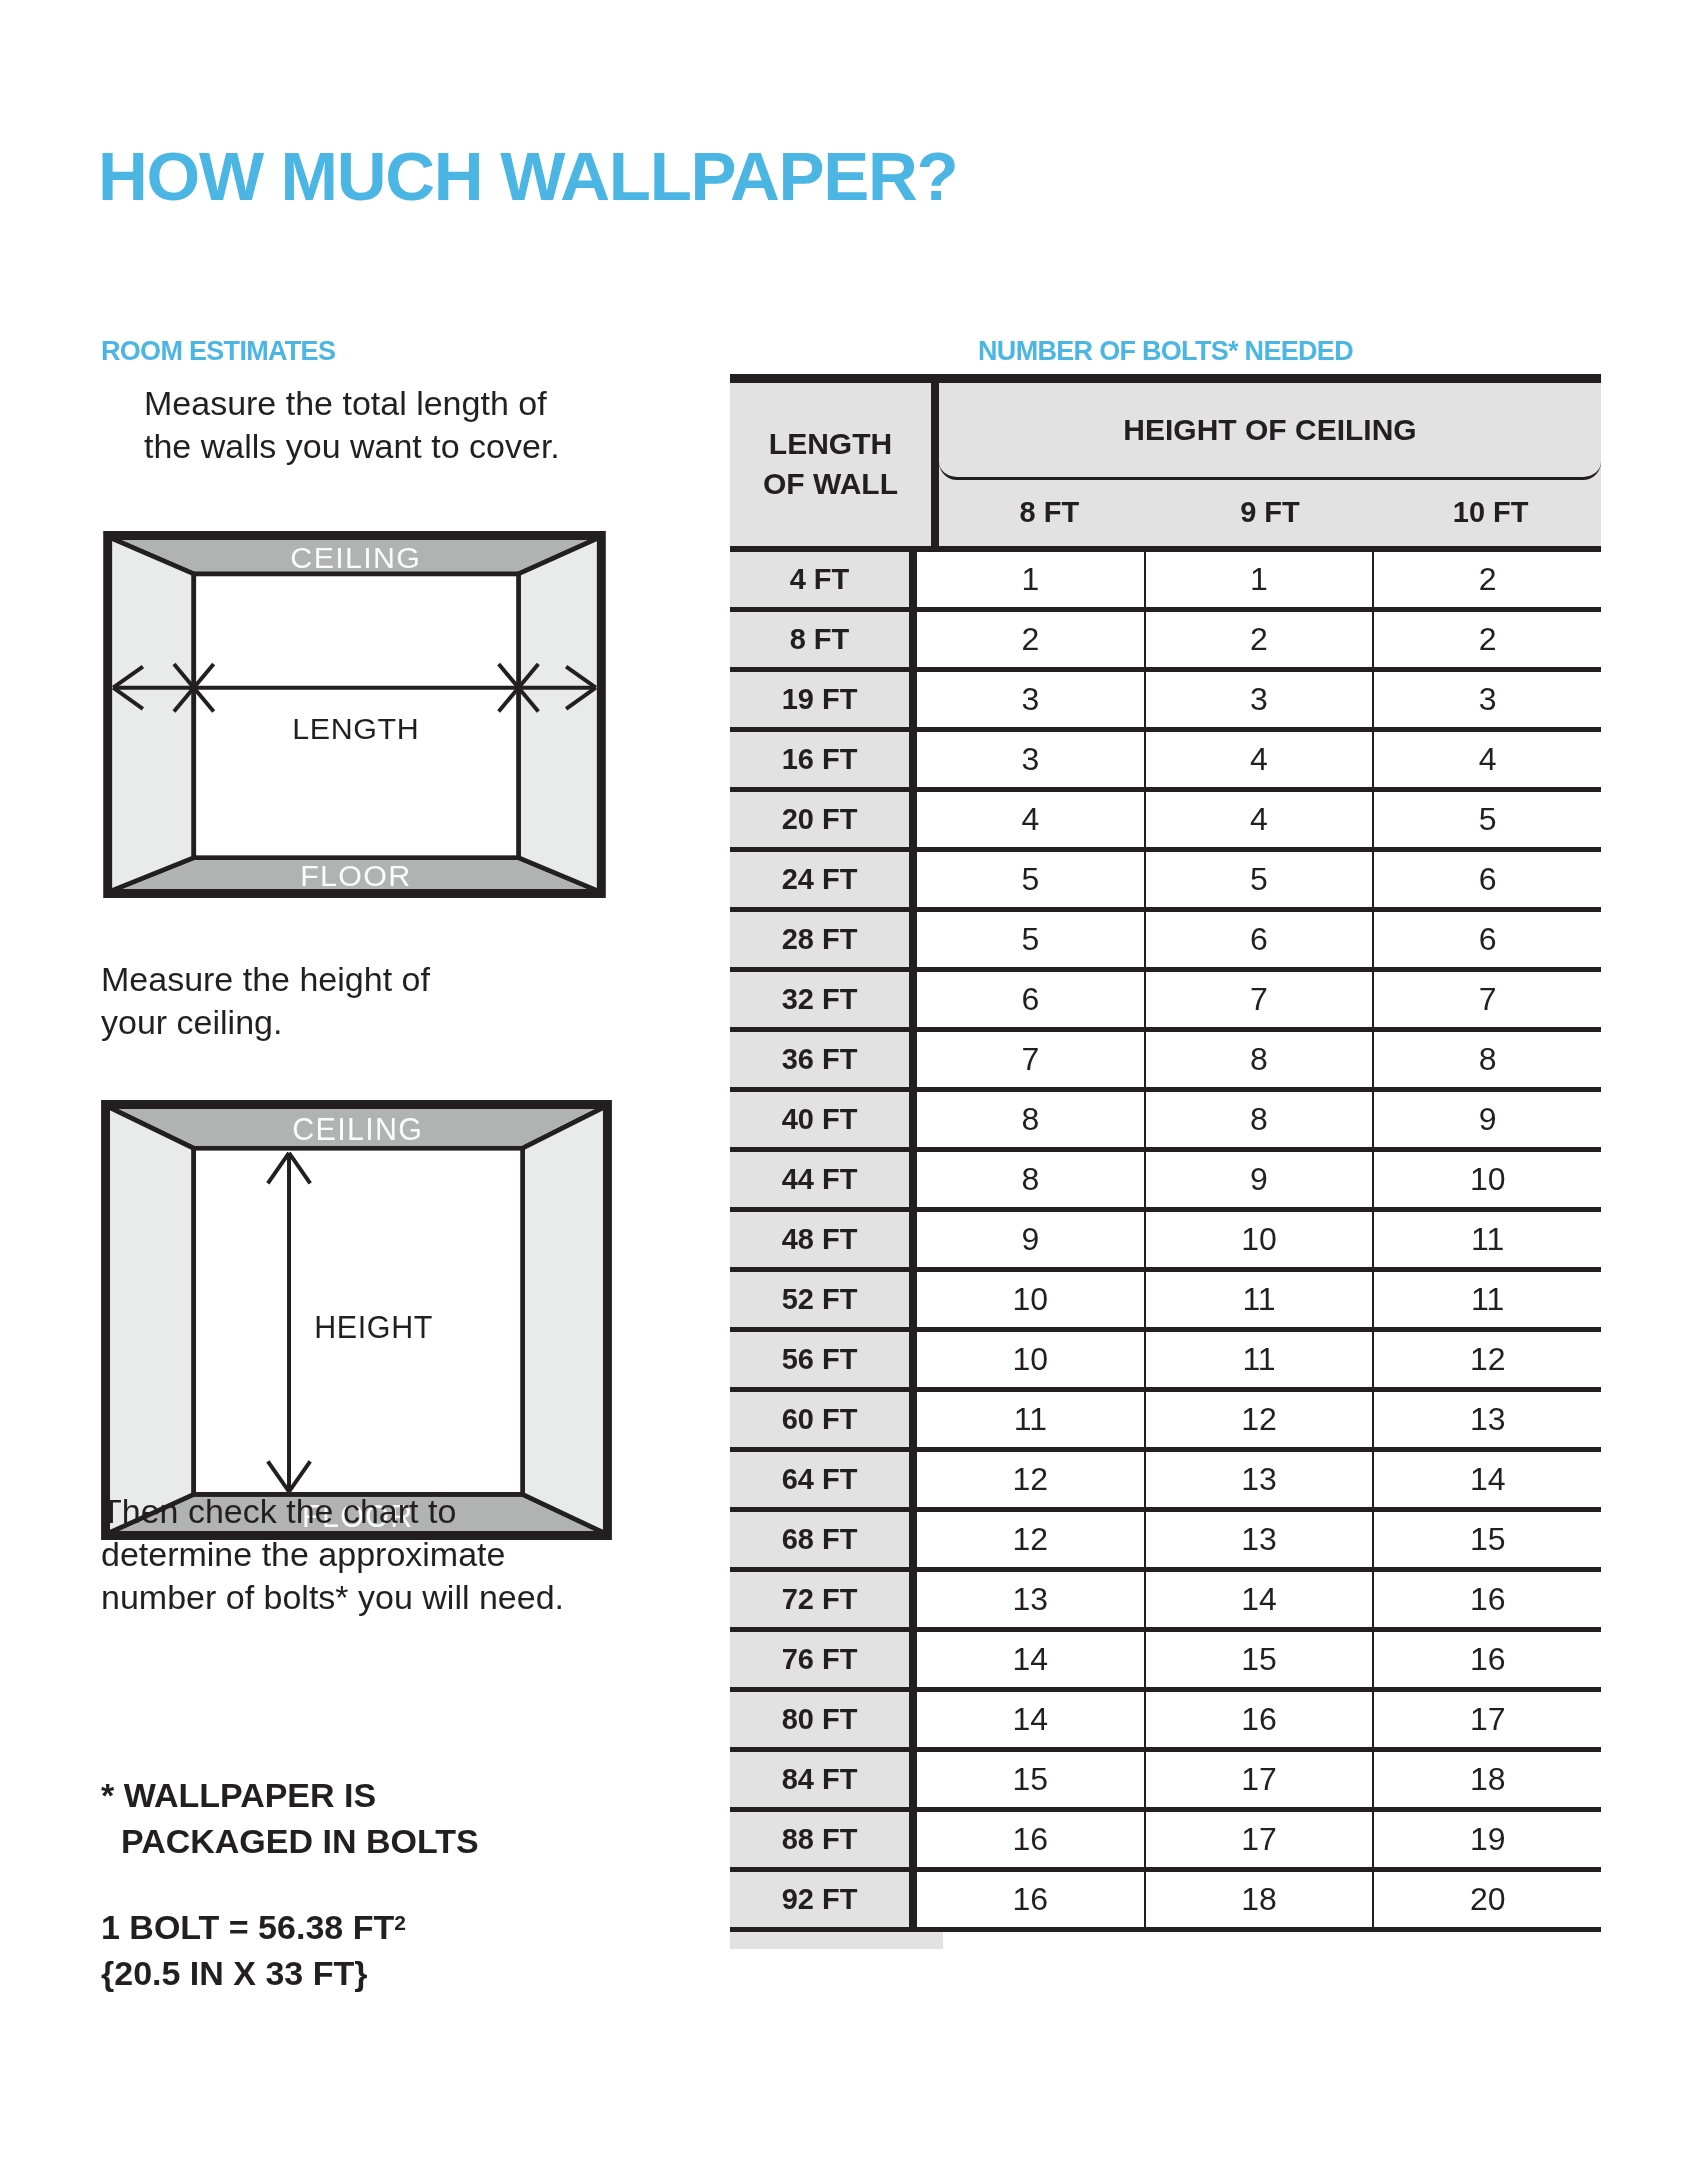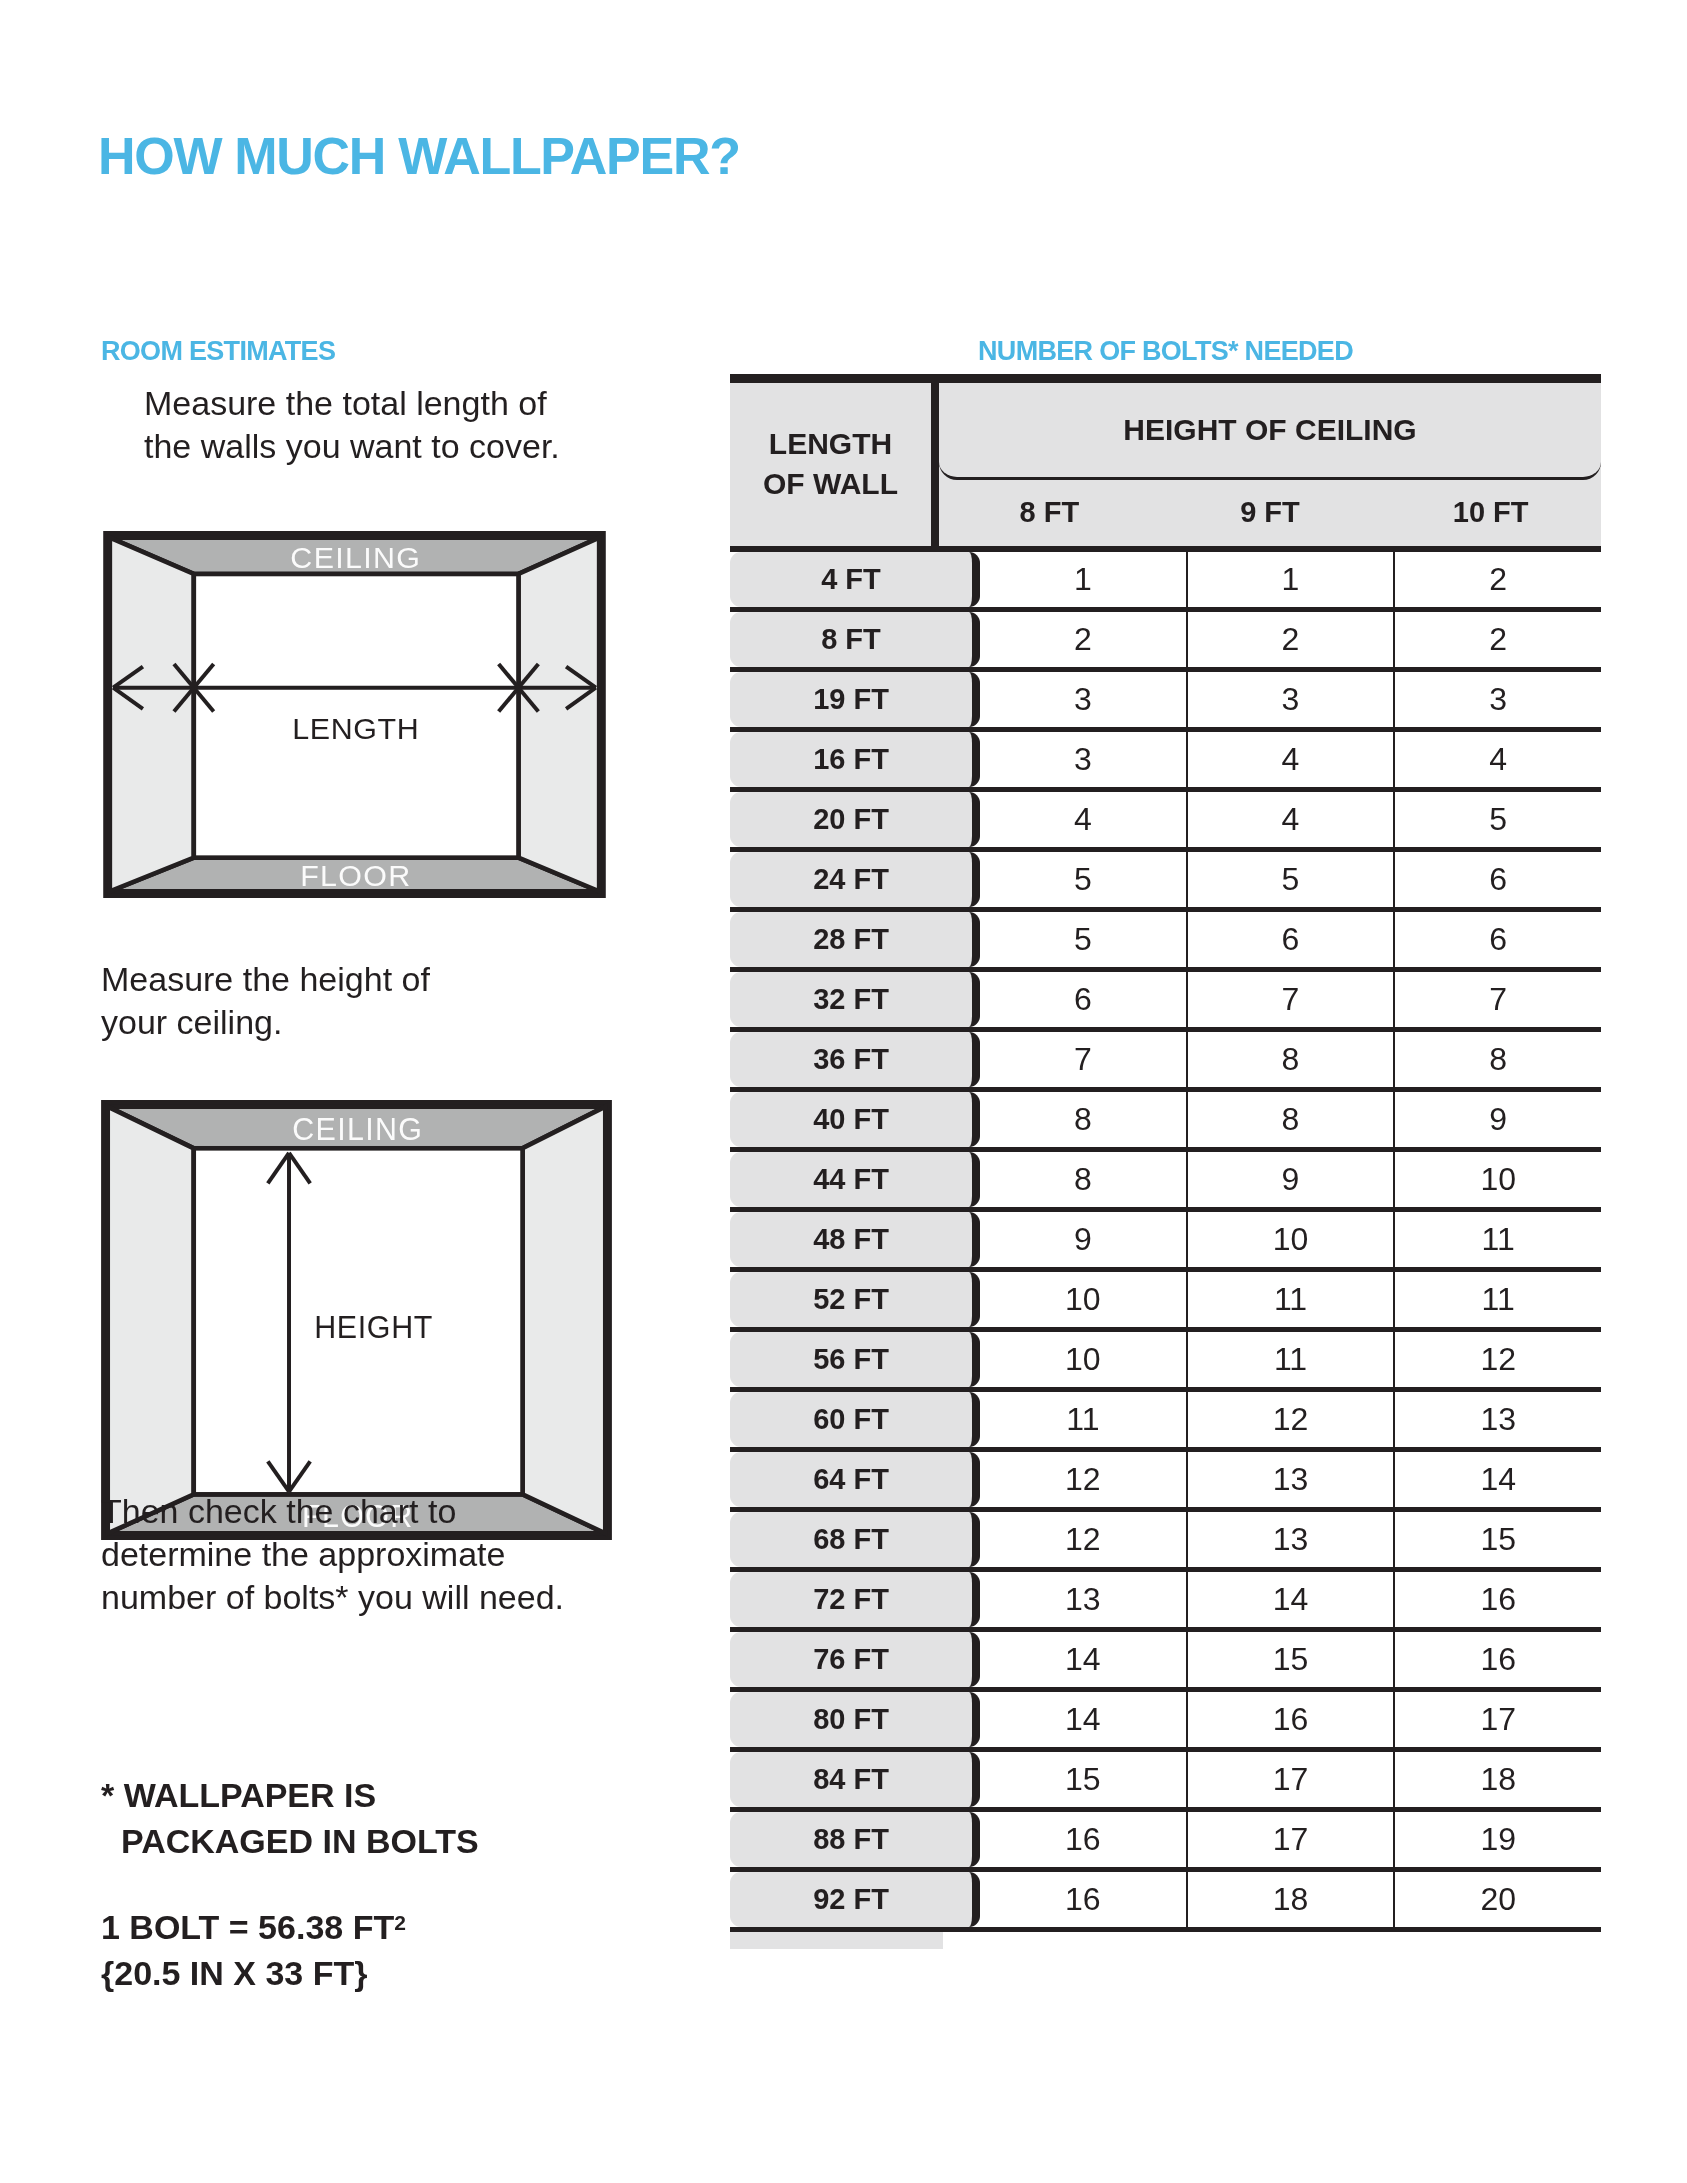--- a/index.html
+++ b/index.html
@@ -1,19 +1,19 @@
 <!DOCTYPE html>
 <html style="font-size:10.6px"><head>
 <meta charset="utf-8">
 <style>
   html,body{margin:0;padding:0;background:#ffffff;}
   body{width:1687px;height:2183px;position:relative;font-family:"Liberation Sans",sans-serif;color:#231f20;}
   .abs{position:absolute;}
   
-  .title{left:98px;top:91px;font-size:52px;font-weight:bold;color:#4bb6e4;letter-spacing:-1.3px;white-space:nowrap;}
+  .title{left:98px;top:91px;font-size:69px;font-weight:bold;color:#4bb6e4;letter-spacing:-1.3px;white-space:nowrap;}
   .h2{font-size:27px;font-weight:bold;color:#4bb6e4;letter-spacing:-0.7px;white-space:nowrap;}
   .h2.room{left:101px;top:314px;}
   .h2.bolts{left:730px;top:314px;width:871px;text-align:center;}
   
   .copy{font-size:34px;line-height:43px;color:#231f20;}
   .copy div{white-space:nowrap;}
   .p1{left:101px;top:382px;margin-left:43px;}
   .p2{left:101px;top:958px;}
   .p3{left:101px;top:1490px;}
   .fn{left:101px;top:1772px;font-weight:bold;font-size:34px;line-height:46px;}
@@ -30,21 +30,21 @@
   .tbl{left:730px;top:374px;width:871px;}
   .tbl *{box-sizing:border-box;}
   .topbar{height:8.6px;background:#231f20;}
   .thead{height:169px;background:#e2e2e3;display:flex;border-bottom:6.6px solid #231f20;}
   .thead .corner{width:209px;border-right:8px solid #231f20;display:flex;flex-direction:column;justify-content:center;align-items:center;font-weight:bold;font-size:30px;line-height:40px;}
   .thead .right{flex:1;display:flex;flex-direction:column;}
   .thead .hoc{height:97px;border-bottom:3.3px solid #231f20;display:flex;align-items:center;justify-content:center;font-weight:bold;font-size:30px;border-radius:18px;}
   .thead .cols{flex:1;display:flex;}
   .thead .cols div{flex:1;display:flex;align-items:center;justify-content:center;font-weight:bold;font-size:29px;}
   .row{display:flex;height:60px;border-bottom:5.3px solid #231f20;background:#ffffff;}
-  .row .lbl{width:250px;background:#e2e2e3;border-right:8px solid #231f20;display:flex;align-items:center;justify-content:center;font-weight:bold;font-size:29px;border-radius:11px;}
+  .row .lbl{width:187px;background:#e2e2e3;border-right:8px solid #231f20;display:flex;align-items:center;justify-content:center;font-weight:bold;font-size:29px;}
   .row .c{flex:1;display:flex;align-items:center;justify-content:center;font-size:32px;}
   .row .c + .c{border-left:2.6px solid #231f20;}
   .strip{width:213px;height:17px;background:#e2e2e3;}
 </style>
 </head>
 <body>
 
 <main>
 
   <h1 class="abs title">HOW MUCH WALLPAPER?</h1>

